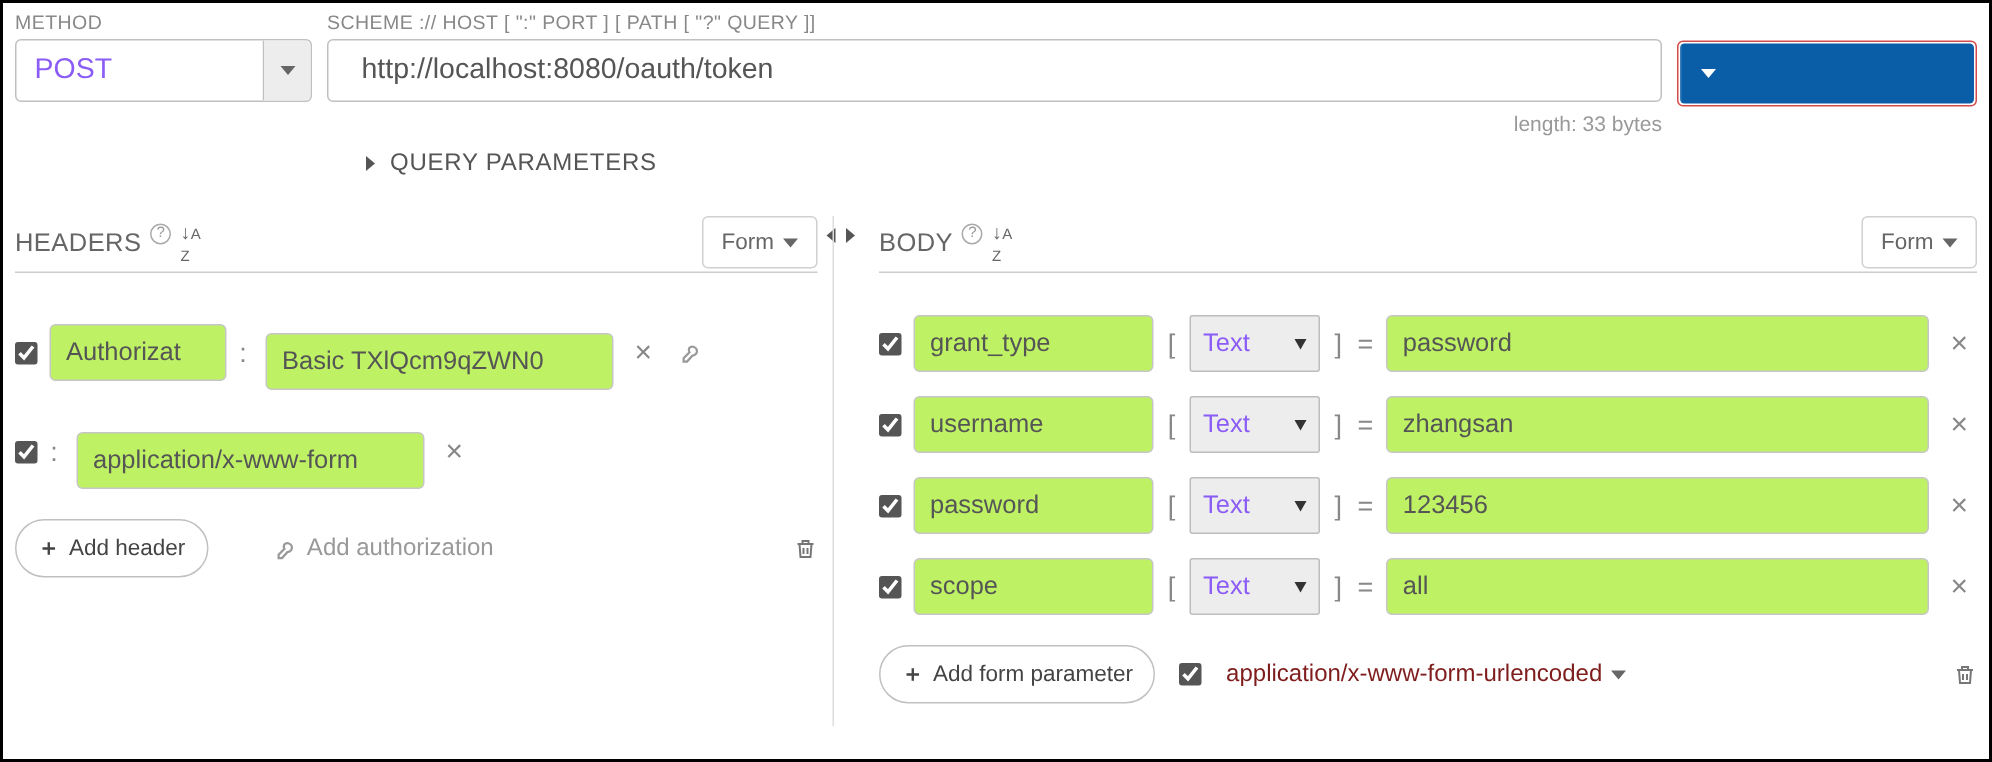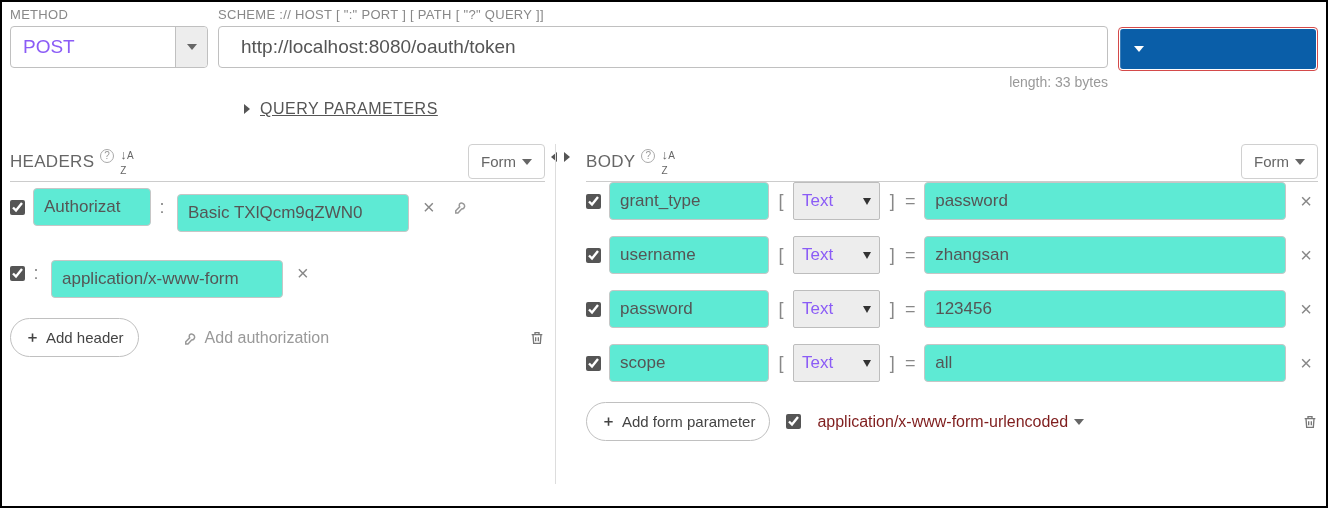--- a/index.html
+++ b/index.html
@@ -99,31 +99,31 @@
   }
   .query-params {
     display: flex;
     align-items: center;
     gap: 10px;
     margin: 10px 0 0 234px;
     font-size: 16px;
     color: #555;
     letter-spacing: 0.5px;
     cursor: pointer;
-    text-decoration: underline;
   }
   .panels { display: flex; margin-top: 26px; height: 340px; }
   .panel-left { width: 545px; padding-right: 10px; position: relative; }
   .panel-right { flex: 1; border-left: 1px solid #ddd; padding-left: 30px; position: relative; }
   .panel-header {
     display: flex;
     align-items: center;
     justify-content: space-between;
     border-bottom: 1px solid #ccc;
     padding-bottom: 2px;
+    margin-bottom: 28px;
   }
   .panel-title {
     display: flex;
     align-items: center;
     gap: 6px;
     font-size: 17px;
     color: #666;
     letter-spacing: 0.3px;
   }
   .help-circle {
@@ -165,21 +165,21 @@
     gap: 8px;
     margin-bottom: 16px;
   }
   .chk { width: 15px; height: 15px; accent-color: #555; }
   .txtinput {
     border: 1px solid #c6c6c6;
     border-radius: 4px;
     padding: 8px 10px;
     font-size: 17px;
     color: #555;
-    background: #5eead4;
+    background: #bef264;
     height: 38px;
   }
   .header-name { width: 118px; }
   .header-val { width: 232px; margin-left: 4px; margin-top: 12px; }
   .colon { color: #888; font-size: 18px; width:6px; text-align:center; }
   .x-btn { color: #888; font-size: 20px; padding: 0 6px; cursor: pointer; background:none; border:none; }
   .key-icon { display:inline-flex; color:#888; }
   .add-btn {
     border: 1px solid #c0c0c0;
     border-radius: 20px;

